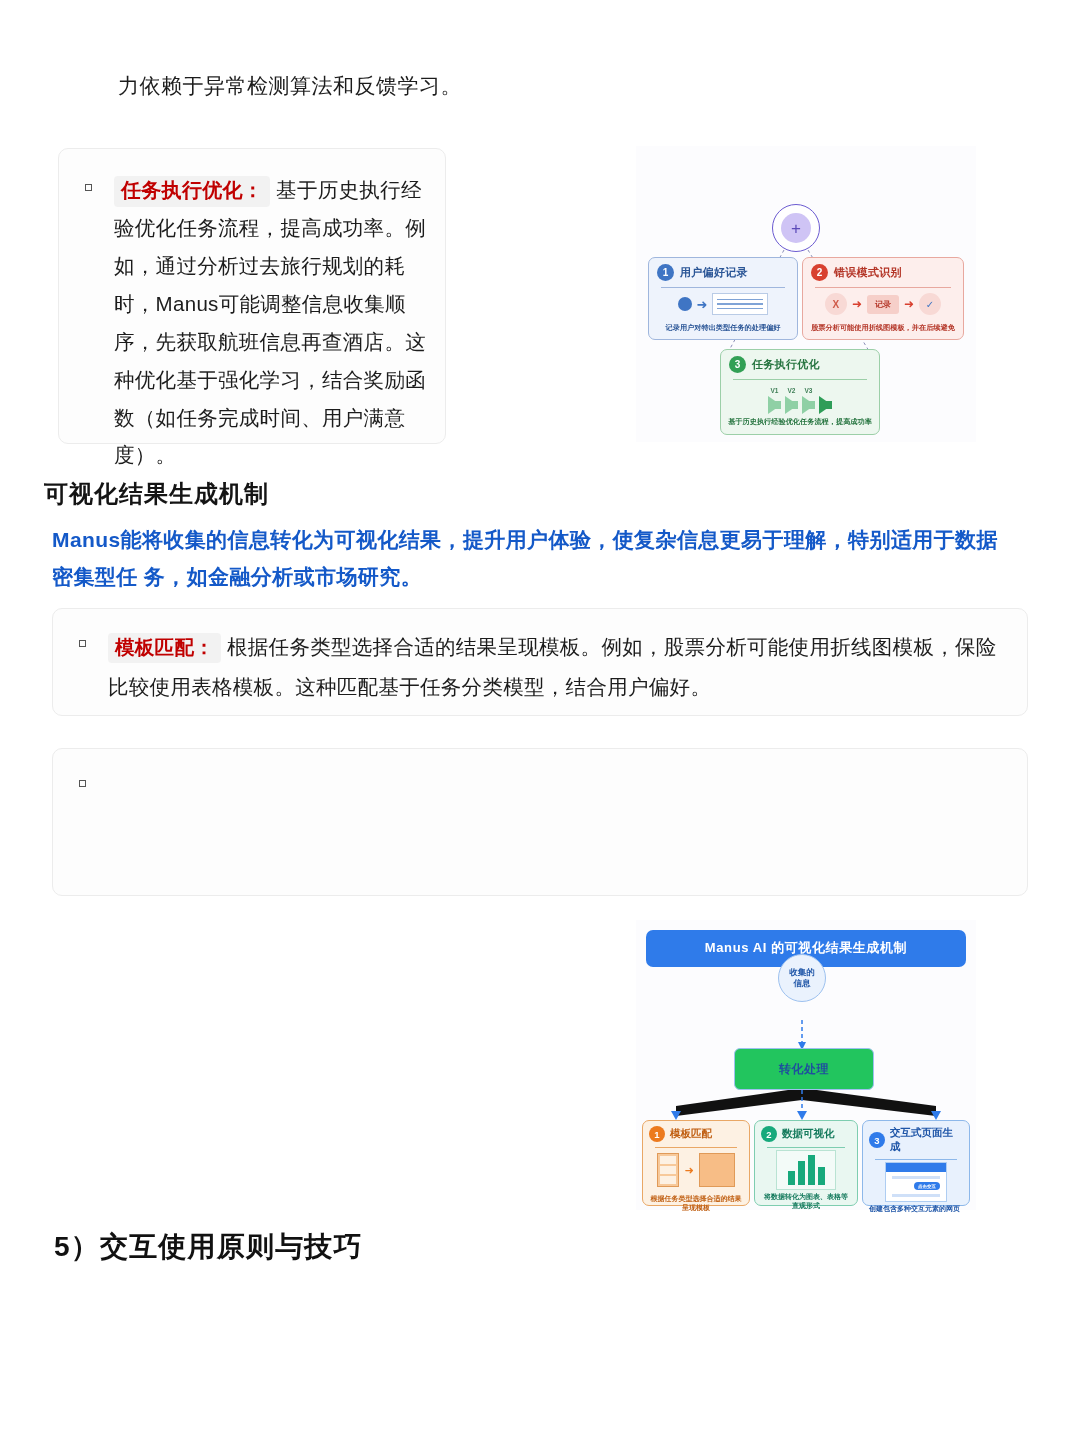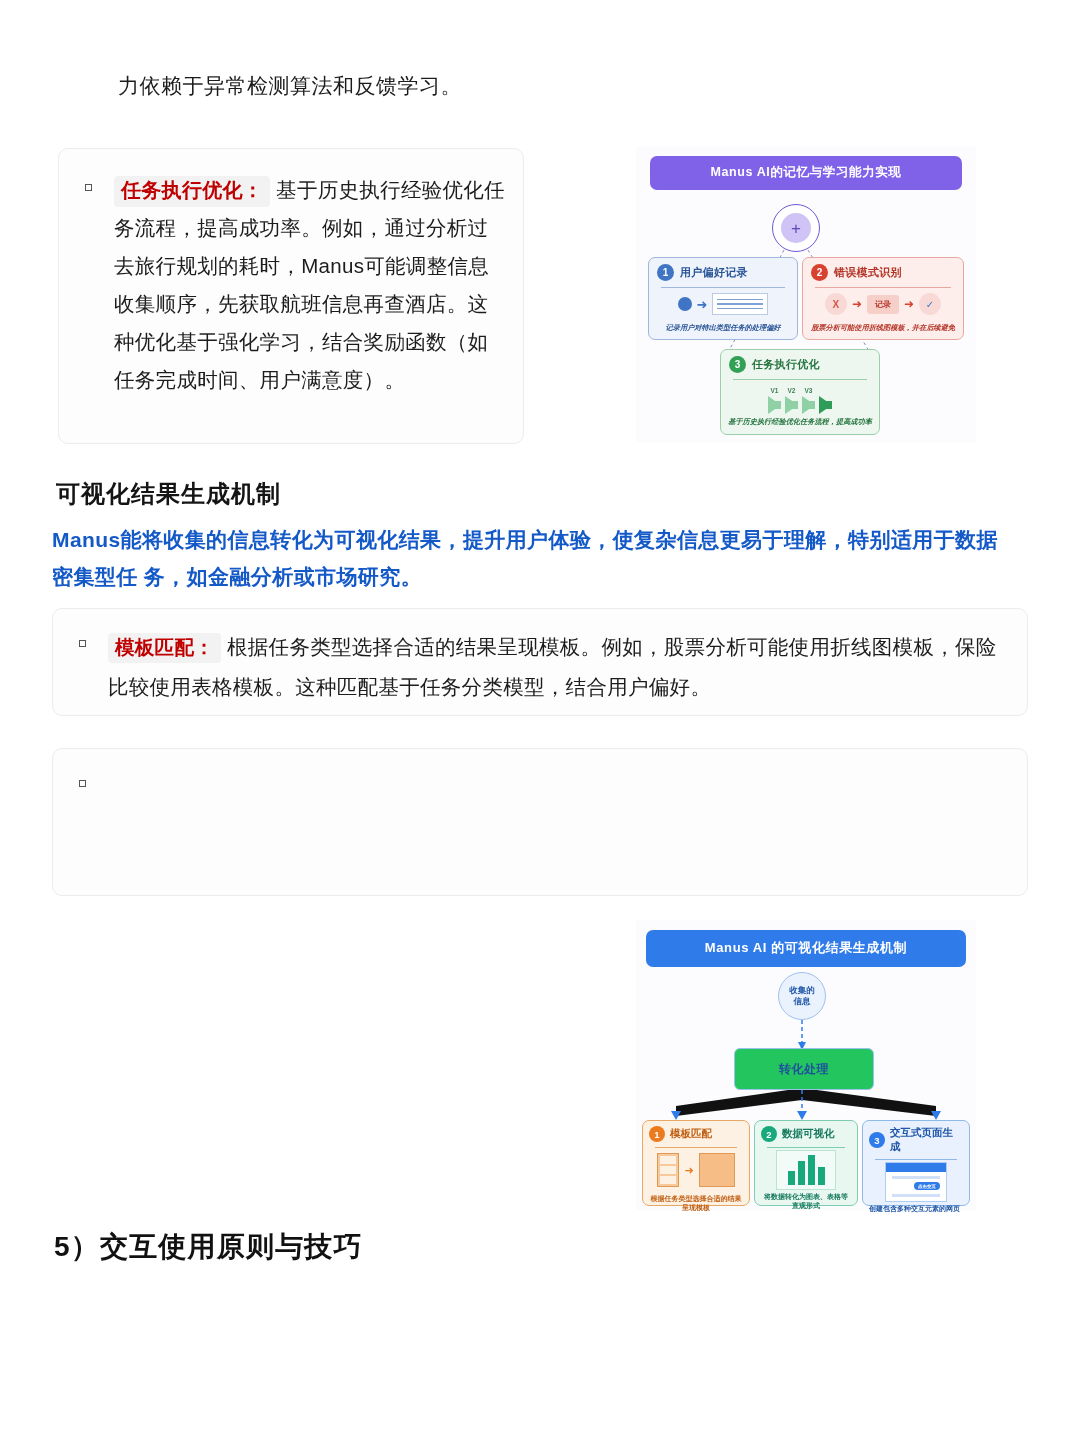--- a/index.html
+++ b/index.html
@@ -117,21 +117,21 @@
   .num {
     width: 17px; height: 17px; border-radius: 50%;
     color: #fff; font-size: 10px; font-weight: bold;
     display: flex; align-items: center; justify-content: center;
     flex: 0 0 auto;
   }
   .card-title { font-size: 11px; font-weight: bold; letter-spacing: 0.3px; }
   .divider { height: 1px; margin: 3px 12px 0 12px; }
   .card-cap {
     font-size: 7.2px; font-weight: bold; text-align: center;
-    padding: 3px 5px 5px 5px; line-height: 1.35; font-style: italic;
+    padding: 3px 5px 5px 5px; line-height: 1.35;
   }
 
   .c-blue   { background: #eef3fc; border: 1px solid #9fb6dd; }
   .c-blue .num { background: #3f75c4; }
   .c-blue .card-title, .c-blue .card-cap { color: #2a5596; }
   .c-blue .divider { background: #9fb6dd; }
 
   .c-red    { background: #fdeeec; border: 1px solid #e8a89f; }
   .c-red .num { background: #d8402f; }
   .c-red .card-title, .c-red .card-cap { color: #b43527; }
@@ -252,32 +252,31 @@
     display: flex; align-items: center; justify-content: center;
   }
 </style>
 </head>
 <body>
 
 <div class="page">
 
   <div class="top-line">力依赖于异常检测算法和反馈学习。</div>
 
-  <div class="panel" style="left:58px; top:148px; width:466px; height:296px;">
+  <div class="panel" style="left:58px; top:148px; width:388px; height:296px;">
     <div class="bullet-row" style="padding:22px 18px 18px 26px;">
       <span class="sq-bullet"></span>
       <div class="bullet-body narrow" style="margin-left:22px;">
         <span class="tag" style="font-size:20px;">任务执行优化：</span><span class="txt">基于历史执行经验优化任务流程，提高成功率。例如，通过分析过去旅行规划的耗时，Manus可能调整信息收集顺序，先获取航班信息再查酒店。这种优化基于强化学习，结合奖励函数（如任务完成时间、用户满意度）。</span>
       </div>
     </div>
   </div>
 
   <div class="dia d1" style="left:636px; top:146px; width:340px; height:296px;">
 
-    <div class="dia-title" style="position:absolute; left:14px; top:10px; width:312px;">Manus AI的记忆与学习能力实现</div>
 
     <div class="hub" style="left:136px; top:58px; width:48px; height:48px;">
       <div class="hub-inner" style="width:30px; height:30px;">
           <span class="plus">+</span>
         </div>
     </div>
 
     <svg style="position:absolute; left:0; top:0; width:340px; height:296px;">
       <line x1="148" y1="104" x2="90" y2="210" stroke="#8b8fb8" stroke-width="1" stroke-dasharray="3,3"></line>
       <line x1="172" y1="104" x2="236" y2="210" stroke="#8b8fb8" stroke-width="1" stroke-dasharray="3,3"></line>
@@ -343,21 +342,21 @@
         </span>
         <span class="vstep">
             <span class="vlab">&nbsp;</span>
             <span class="gar dark"></span>
           </span>
       </div>
       <div class="card-cap">基于历史执行经验优化任务流程，提高成功率</div>
     </div>
   </div>
 
-  <div class="h-sec" style="left:56px; top:478px;">可视化结果生成机制</div>
+  <div class="h-sec" style="left:44px; top:478px;">可视化结果生成机制</div>
 
   <div class="h-blue" style="left:52px; top:522px; width:980px;">
     <span>Manus能将收集的信息转化为可视化结果，提升用户体验，使复杂信息更易于理解，特别适用于数据</span><br>
     <span>密集型任 务，如金融分析或市场研究。</span>
   </div>
 
   <div class="panel" style="left:52px; top:608px; width:976px; height:108px;">
     <div class="bullet-row" style="padding:18px 24px 16px 26px;">
       <span class="sq-bullet"></span>
       <div class="bullet-body wide" style="margin-left:22px;">
@@ -370,21 +369,21 @@
     <div class="bullet-row" style="padding:18px 24px 16px 26px;">
       <span class="sq-bullet"></span>
     </div>
   </div>
 
 
   <div class="dia d2" style="left:636px; top:920px; width:340px; height:290px;">
 
     <div class="dia-title" style="position:absolute; left:10px; top:10px; width:320px;">Manus AI 的可视化结果生成机制</div>
 
-    <div class="circ2" style="left:142px; top:52px; width:48px; height:48px;">
+    <div class="circ2" style="left:142px; top:34px; width:48px; height:48px;">
       <span>收集的</span>
       <span>信息</span>
     </div>
 
     <svg style="position:absolute; left:0; top:0; width:340px; height:290px;">
       <line x1="166" y1="100" x2="166" y2="122" stroke="#2f7bea" stroke-width="1.5" stroke-dasharray="4,3"></line>
       <polygon points="166,130 162,122 170,122" fill="#2f7bea"></polygon>
 
       <polygon points="166,168 40,186 40,196 166,180" fill="#111"></polygon>
       <polygon points="166,168 300,186 300,196 166,180" fill="#111"></polygon>

